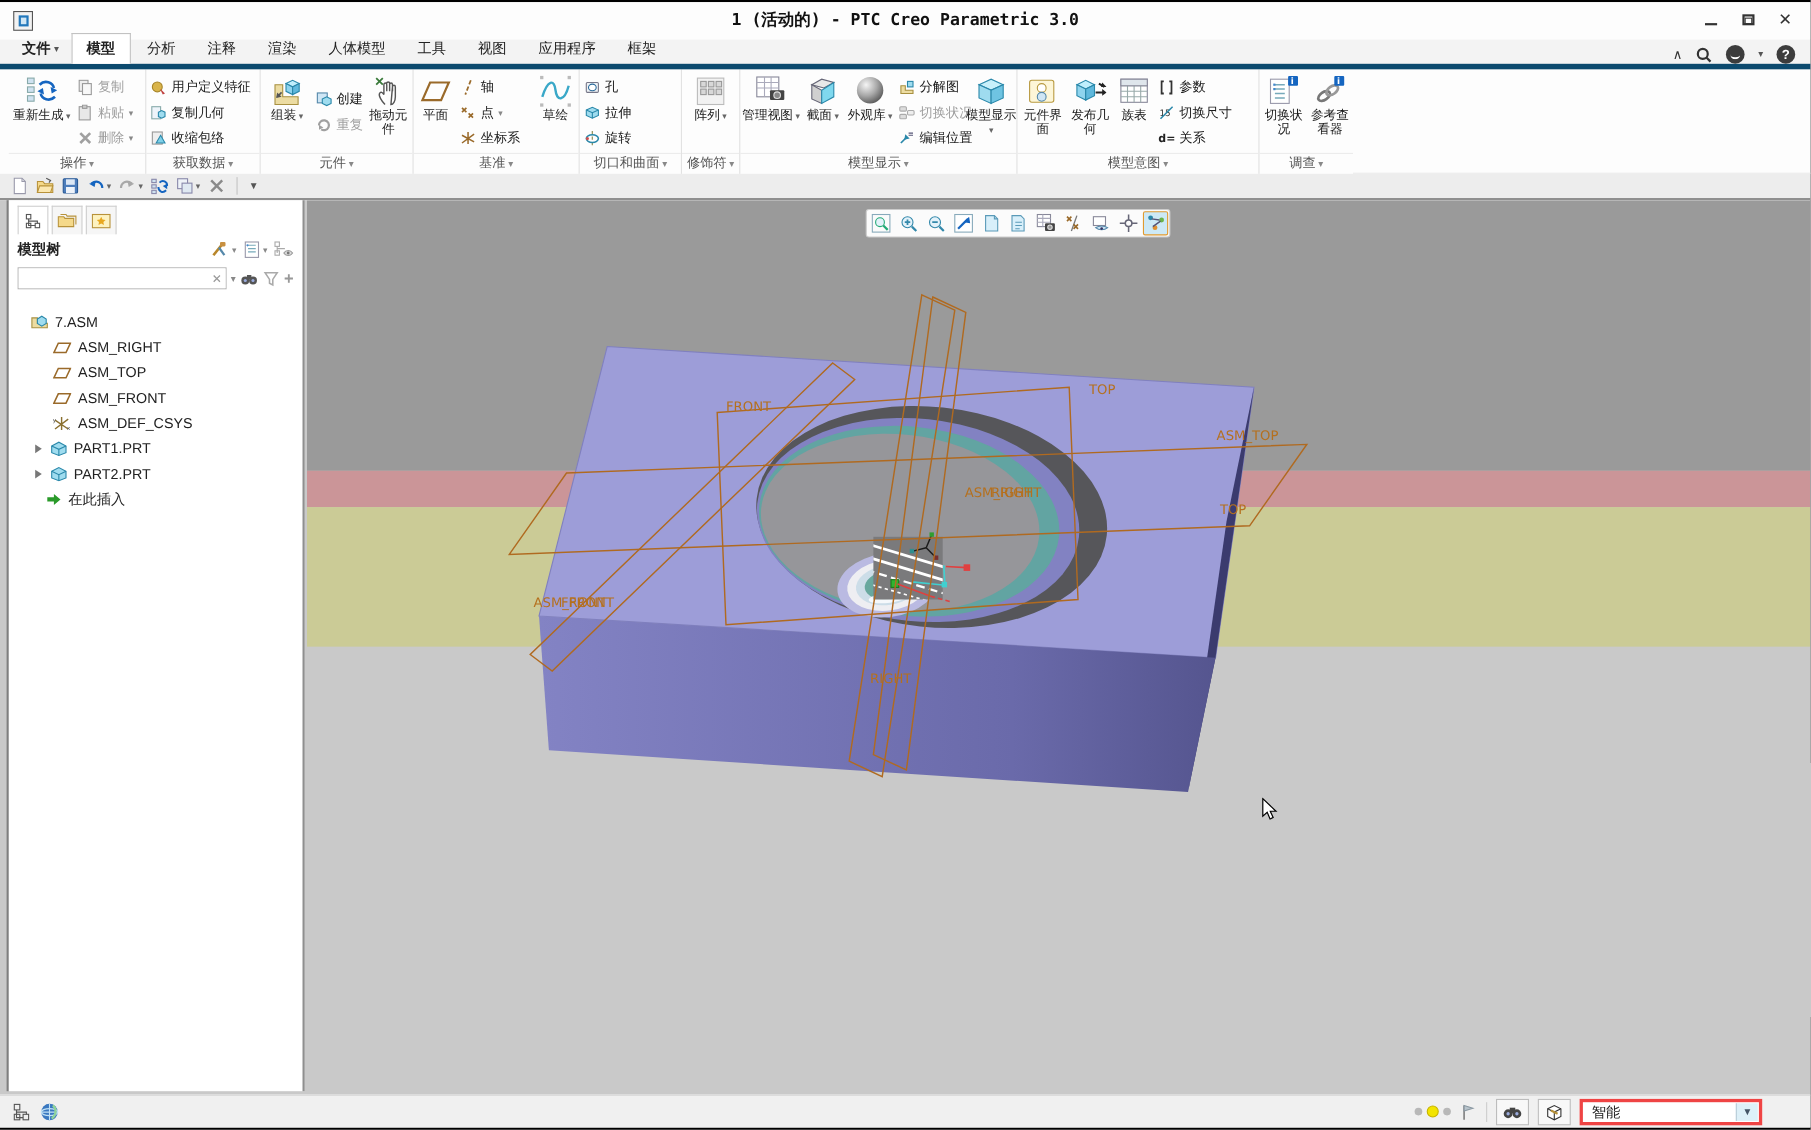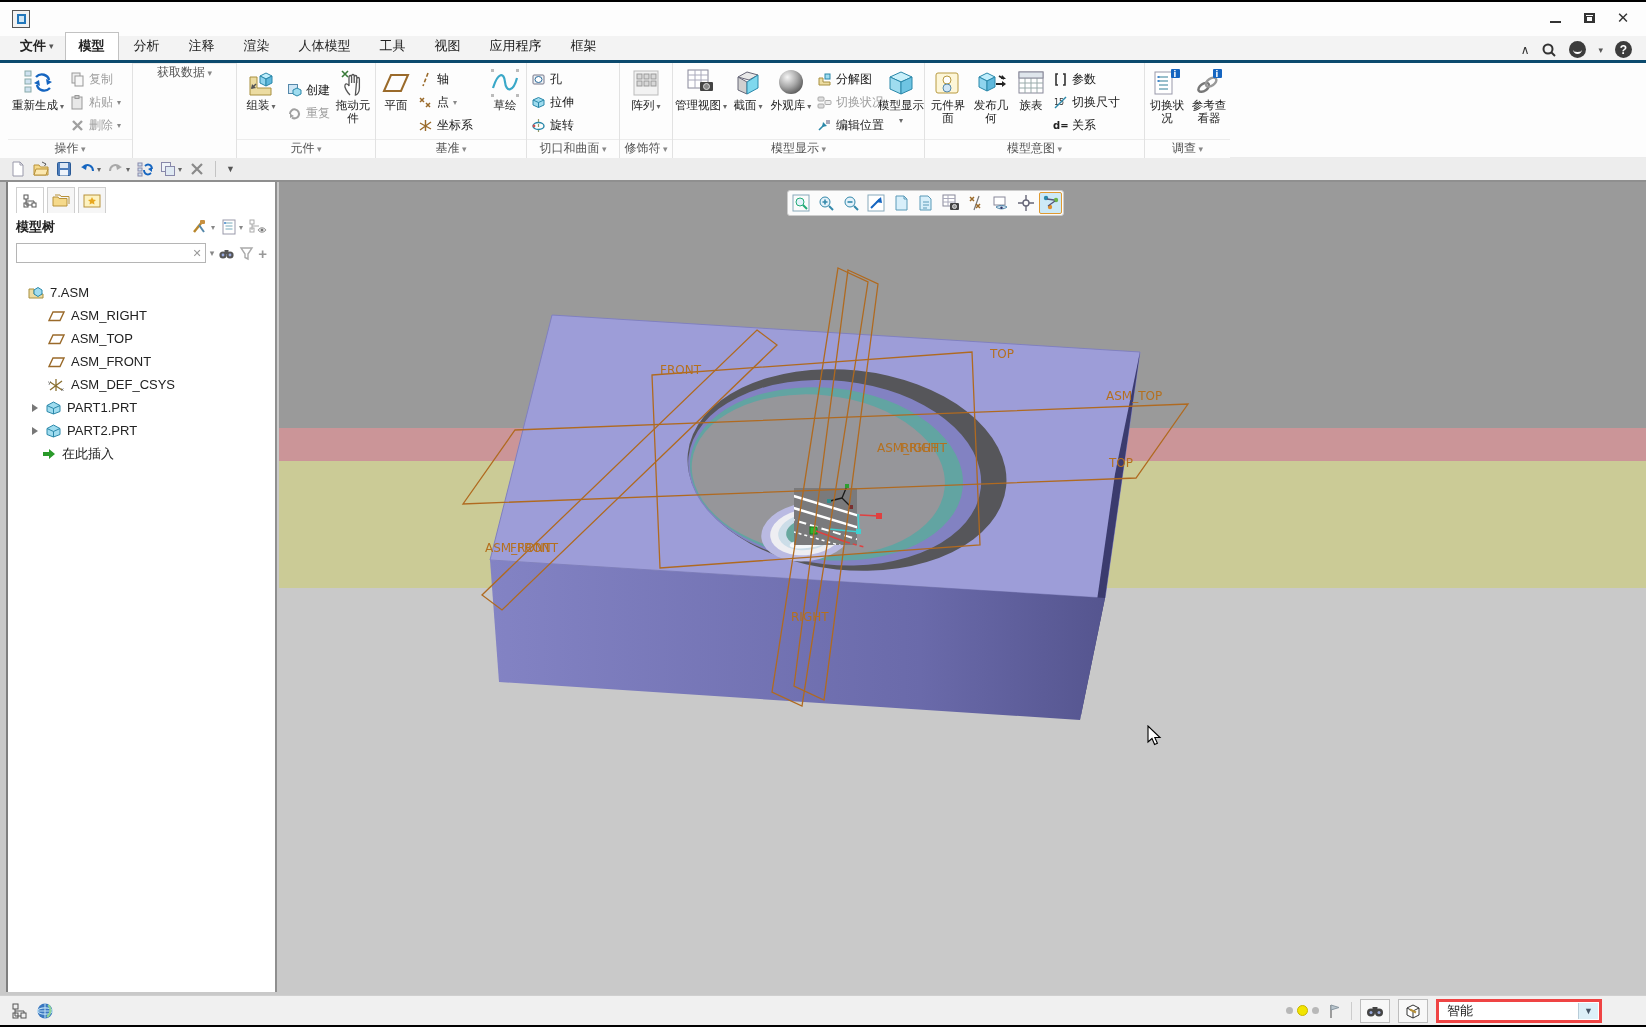--- a/index.html
+++ b/index.html
@@ -11,21 +11,21 @@
 .appicon{position:absolute;left:12px;top:8px;width:18px;height:18px;border:1px solid #555;background:#f2f2f2;display:flex;align-items:center;justify-content:center}
 .appicon i{display:block;width:9px;height:10px;border:2px solid #2277bb;background:#cfe6f5}
 .title{position:absolute;left:0;right:0;top:7px;text-align:center;font:bold 15px "DejaVu Sans Mono",monospace;color:#111}
 .wincontrols{position:absolute;right:14px;top:8px;display:flex;gap:16px}
 .wc{width:18px;height:16px;display:flex;align-items:center;justify-content:center;color:#333}
 .wc-min i{display:block;width:11px;height:0;border-bottom:2px solid #333;margin-top:8px}
 .wc-max i{display:block;width:11px;height:10px;border:2px solid #333}
 .wc-max i::before{content:"";display:block;margin:1px auto 0;width:5px;height:4px;border:1px solid #333}
 .wc-close{font-size:15px;font-weight:bold}
 
-.tabrow{height:27px;background:#f3f3f3;border-bottom:3px solid #0c4a6e;display:flex;align-items:flex-end;padding-left:10px;position:relative}
+.tabrow{height:27px;background:#f3f3f3;border-bottom:5px solid #0c4a6e;display:flex;align-items:flex-end;padding-left:10px;position:relative}
 .filebtn{padding:4px 10px 5px;font-weight:bold;color:#222;display:flex;align-items:center;gap:3px}
 .filebtn::after{content:"▾";font-size:9px;color:#555}
 .tab{padding:4px 13px 5px;border:1px solid transparent;border-bottom:none;color:#222;margin-left:1px}
 .tab.sel{background:#fff;border-color:#c2c2c2;font-weight:bold}
 .tabicons{position:absolute;right:14px;top:5px;display:flex;gap:12px;align-items:center}
 .ti{color:#333;display:flex;align-items:center}
 .helpdot{width:17px;height:17px;border-radius:50%;background:#3c3c3c;color:#fff;font-weight:bold;font-size:12px;display:flex;align-items:center;justify-content:center}
 .smiley{width:17px;height:17px;border-radius:50%;background:#3c3c3c;position:relative}
 .smiley::after{content:"";position:absolute;left:4px;top:6px;width:9px;height:5px;border-bottom:2px solid #fff;border-radius:0 0 6px 6px}
 .tinyarrow{font-size:9px;color:#555}
@@ -107,20 +107,21 @@
           <stop offset="70%" stop-color="#6a6aaa"></stop>
           <stop offset="100%" stop-color="#55558f"></stop>
       </linearGradient>
     </defs>
   </svg>
 
   <div class="titlebar">
     <div class="appicon">
         <i></i>
       </div>
+    <div class="title">1 (活动的) - PTC Creo Parametric 3.0</div>
     <div class="wincontrols">
       <span class="wc wc-min">
           <i></i>
         </span>
       <span class="wc wc-max">
           <i></i>
         </span>
       <span class="wc wc-close">✕</span>
     </div>
   </div>
@@ -186,20 +187,45 @@
                 <path d="M3 3l9 9M12 3l-9 9" stroke="#a0a0a0" stroke-width="2.4"></path>
               </svg>
             <span>删除</span>
           </div>
         </div>
       </div>
       <div class="rgl">操作</div>
     </div>
 
     <div class="rgroup" style="width:104px">
+      <div class="rgc">
+        <div class="scol" style="width:100%">
+          <div class="sbtn">
+            <svg viewBox="0 0 15 15">
+                <circle cx="6" cy="7" r="4.5" fill="#d9b44a" stroke="#a8862a"></circle>
+                <path d="M9 9l4 4-2 1-2-4z" fill="#c04040"></path>
+              </svg>
+            <span>用户定义特征</span>
+          </div>
+          <div class="sbtn">
+            <svg viewBox="0 0 15 15">
+                <rect x="1" y="2" width="8" height="11" fill="#eef4fa" stroke="#8aa"></rect>
+                <path d="M7 7l3-1.5 3 1.5v4l-3 1.5-3-1.5z" fill="#9fdcef" stroke="#2a88aa"></path>
+              </svg>
+            <span>复制几何</span>
+          </div>
+          <div class="sbtn">
+            <svg viewBox="0 0 15 15">
+                <rect x="1.5" y="2" width="9" height="11" fill="#eee" stroke="#999"></rect>
+                <path d="M5 12l4-7 4 7z" fill="#7fd0e8" stroke="#2a88aa"></path>
+              </svg>
+            <span>收缩包络</span>
+          </div>
+        </div>
+      </div>
       <div class="rgl">获取数据</div>
     </div>
 
     <div class="rgroup" style="width:139px">
       <div class="rgc">
         <div class="bigbtn dd" style="width:46px">
           <svg viewBox="0 0 30 30">
               <path d="M4 27V9h7v11h14v7z" fill="#ecdca2" stroke="#a89040"></path>
               <path d="M14 8l6-3 6 3-6 3z" fill="#bfeefc" stroke="#2a88aa"></path>
               <path d="M14 8v7l6 3v-7z" fill="#8fd4ee" stroke="#2a88aa"></path>

